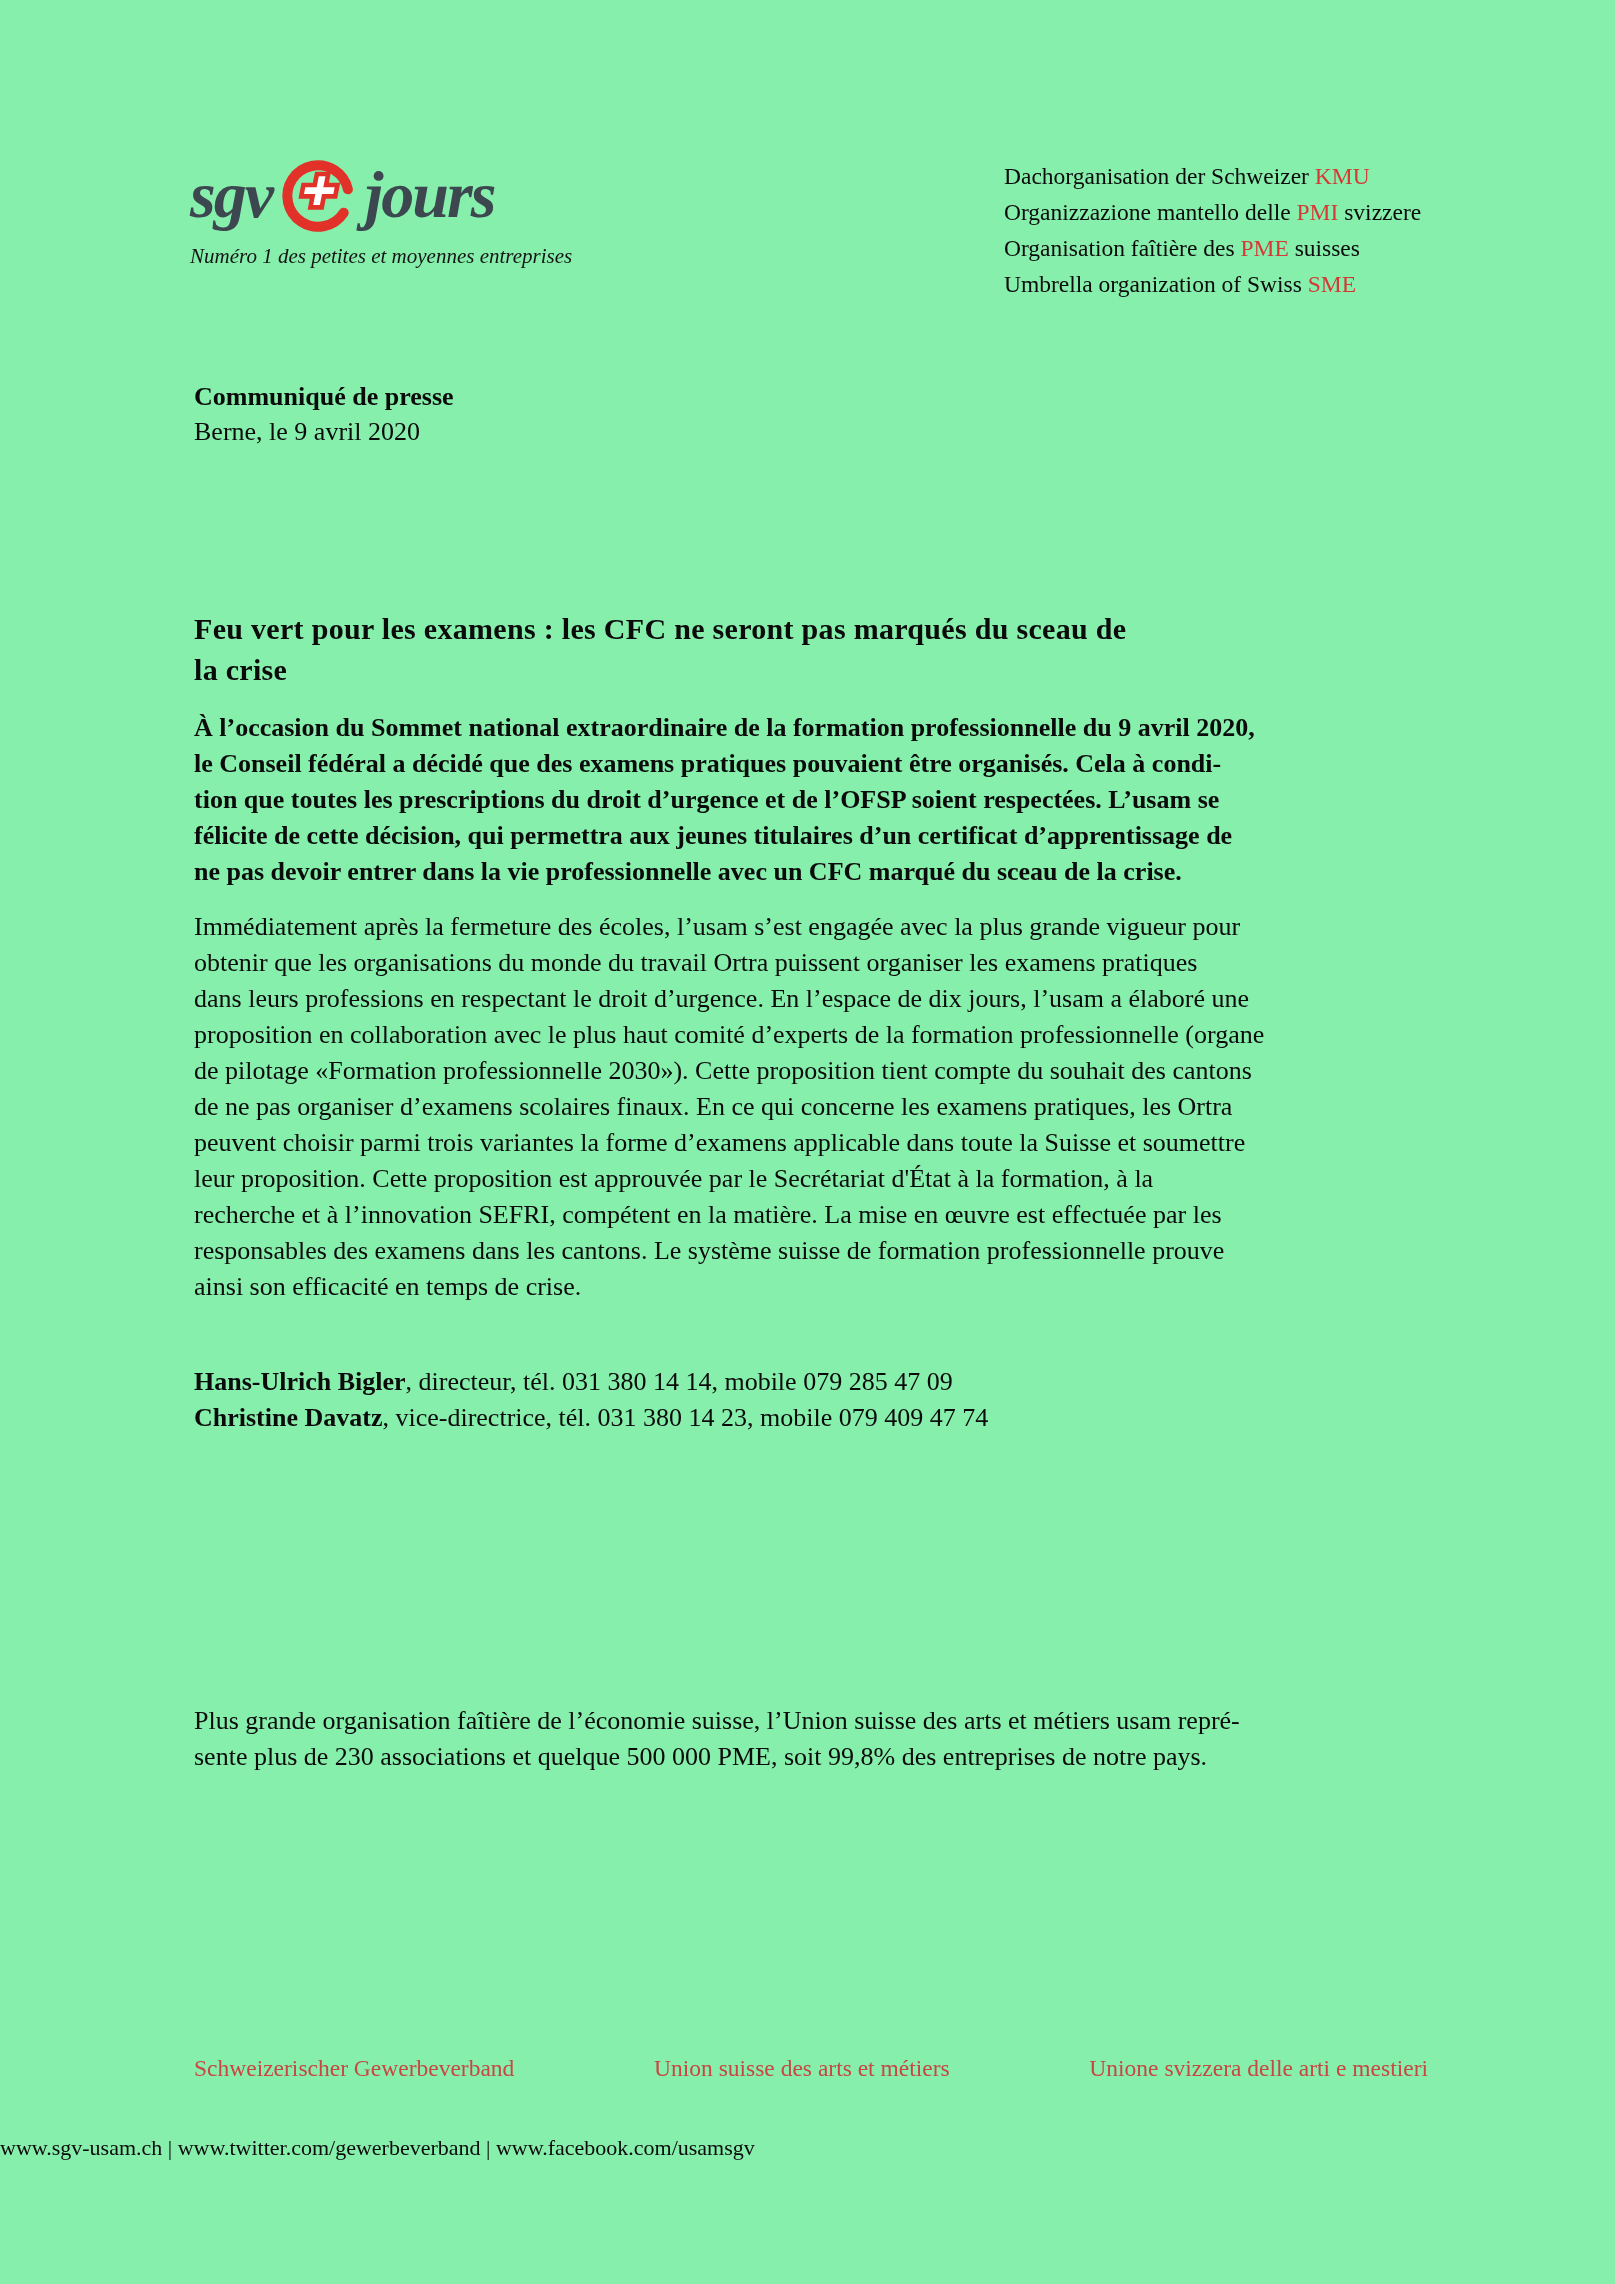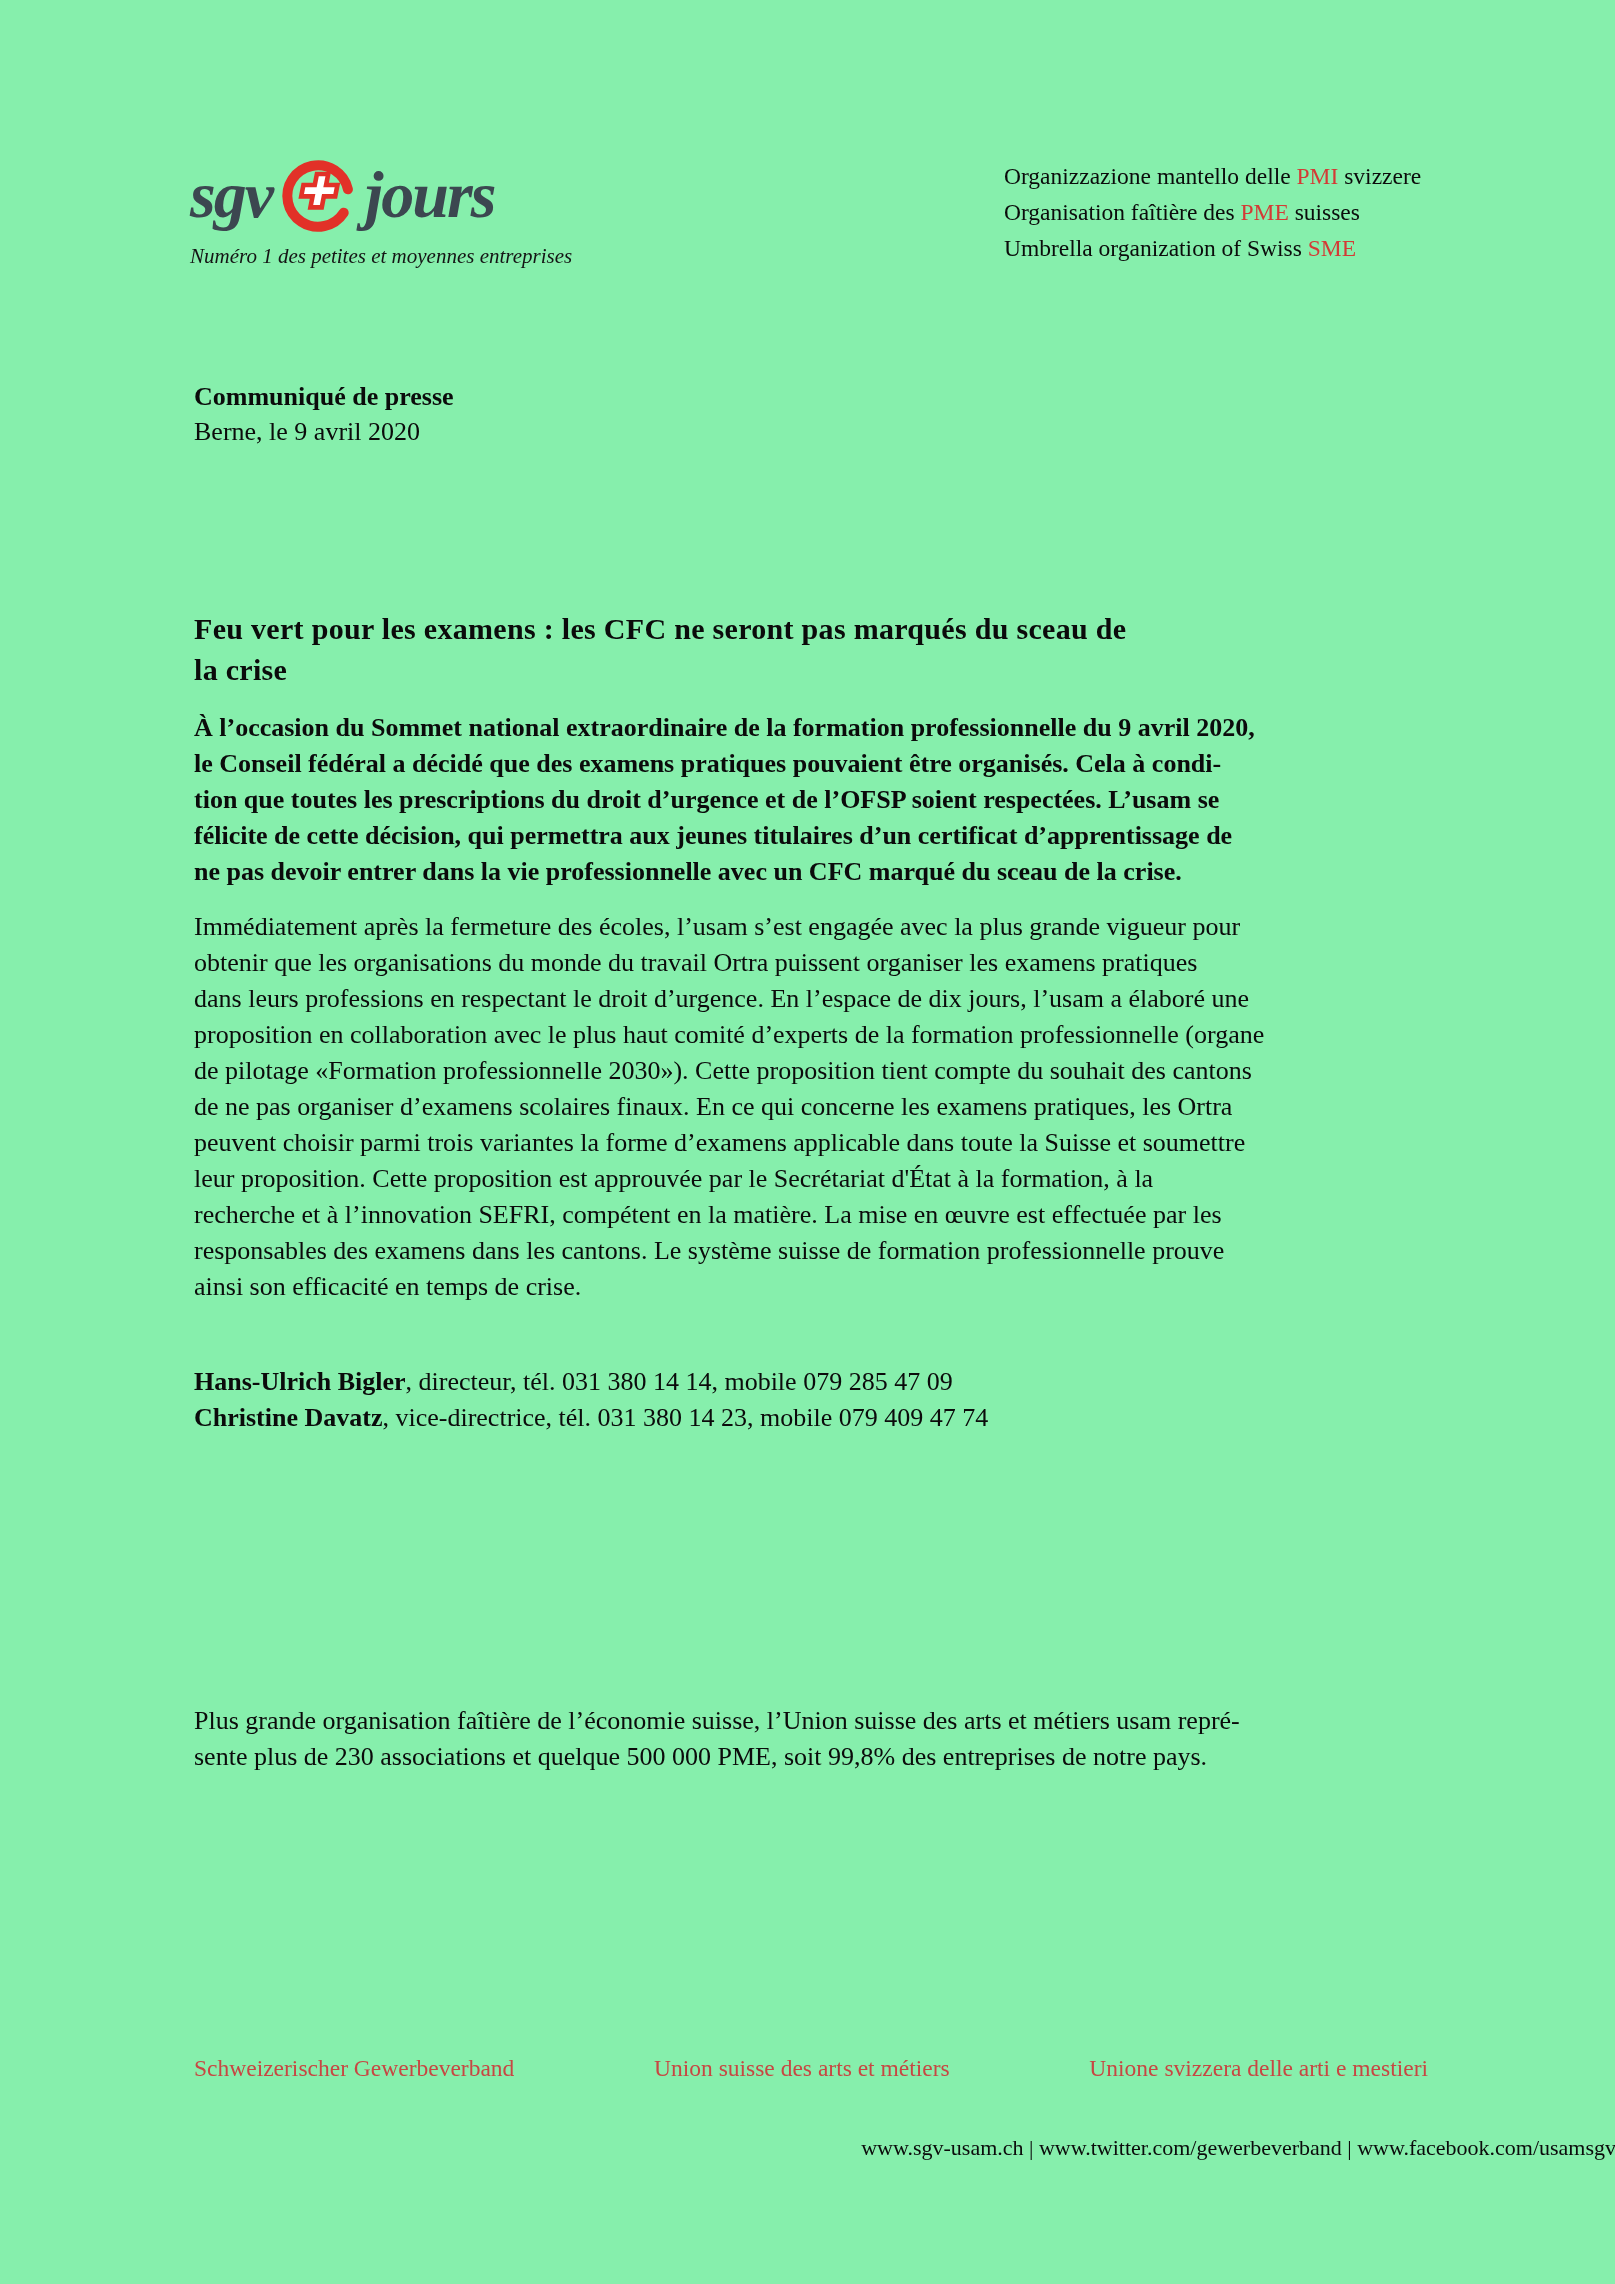--- a/index.html
+++ b/index.html
@@ -80,21 +80,21 @@
     position: absolute; left: 194px; top: 2055px; width: 1234px;
     display: flex; justify-content: space-between;
     font-size: 23.5px; color: #c74743;
   }
   .footer-address {
     position: absolute; left: 0; top: 2102px; width: 1616px;
     text-align: center; font-size: 22px; color: #0b0b0b;
   }
   .footer-links {
     position: absolute; left: 0; top: 2135px; width: 1616px;
-    text-align: right; font-size: 22px; color: #0b0b0b;
+    text-align: left; font-size: 22px; color: #0b0b0b;
   }
 </style>
 </head>
 <body>
 
 <div class="page">
 
   <div class="logo-block">
     <div class="logo-row">
       <span class="logo-word">sgv</span>
@@ -105,20 +105,21 @@
             <path d="M52,27 h17 v16.5 h17 v17 h-17 v16.5 h-17 v-16.5 h-17 v-17 h17 z" fill="#ffffff" stroke="#e23128" stroke-width="7"></path>
           </g>
         </svg>
       </span>
       <span class="logo-word">jours</span>
     </div>
     <div class="logo-tagline">Numéro 1 des petites et moyennes entreprises</div>
   </div>
 
   <div class="org-block">
+    <div class="org-line"><span>Dachorganisation der Schweizer </span><span class="org-key">KMU</span><span></span></div>
     <div class="org-line"><span>Organizzazione mantello delle </span><span class="org-key">PMI</span><span> svizzere</span></div>
     <div class="org-line"><span>Organisation faîtière des </span><span class="org-key">PME</span><span> suisses</span></div>
     <div class="org-line"><span>Umbrella organization of Swiss </span><span class="org-key">SME</span><span></span></div>
   </div>
 
   <div class="doc-meta">
     <div class="doc-type">Communiqué de presse</div>
     <div class="dateline">Berne, le 9 avril 2020</div>
   </div>
 

